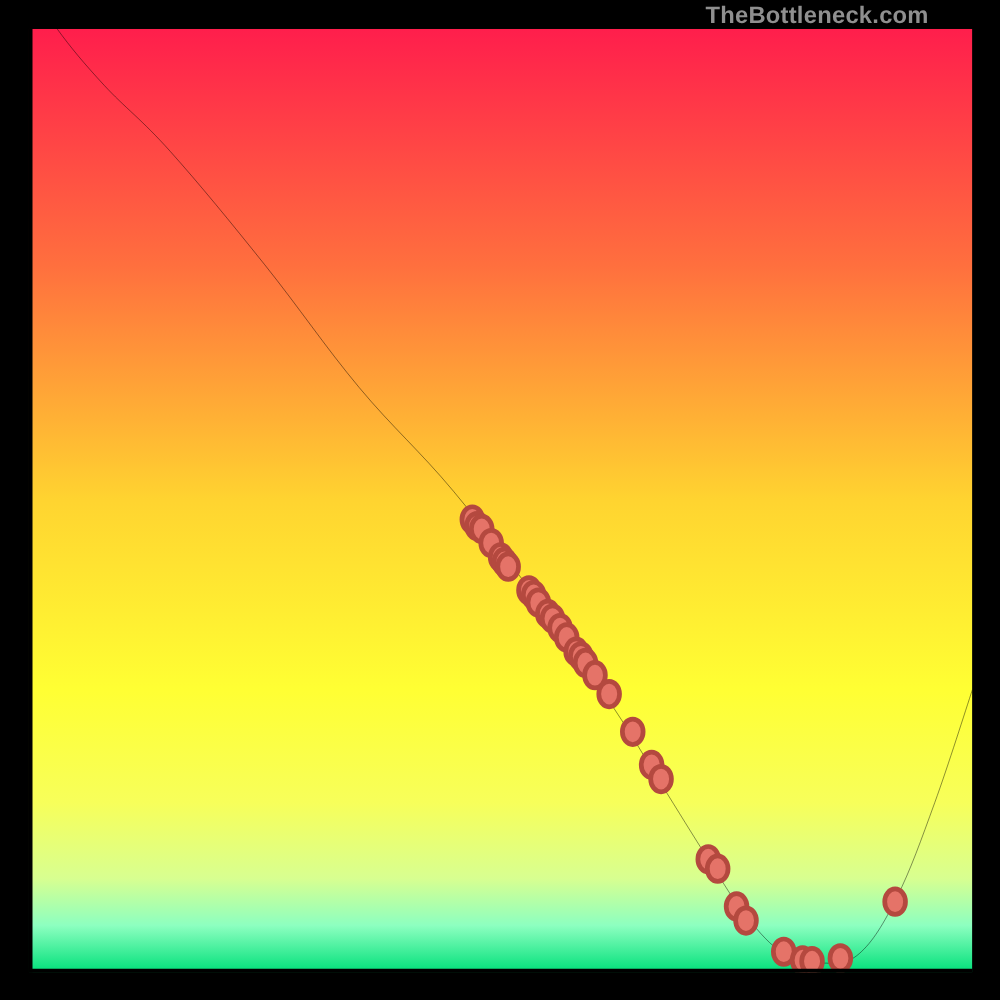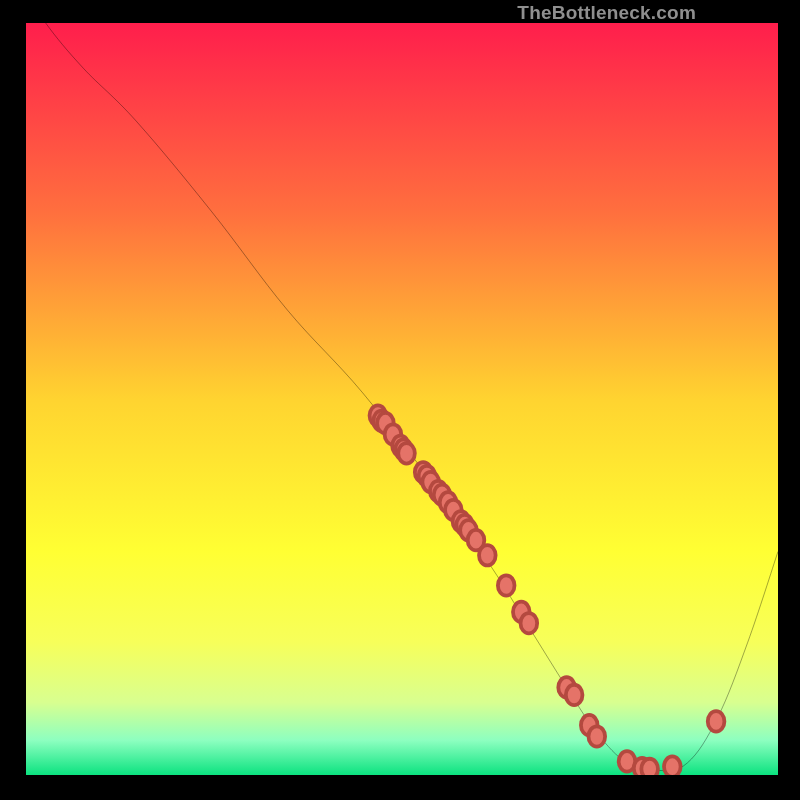--- a/index.html
+++ b/index.html
@@ -7,20 +7,21 @@
     padding: 0;
     width: 800px;
     height: 800px;
     background: #000;
     overflow: hidden;
   }
   .stage {
     position: relative;
     width: 718px;
     height: 800px;
+    padding-left: 47px;
   }
   .plot-area {
     position: absolute;
     left: 23px;
     top: 23px;
     width: 755px;
     height: 755px;
     overflow: hidden;
   }
   .watermark {

